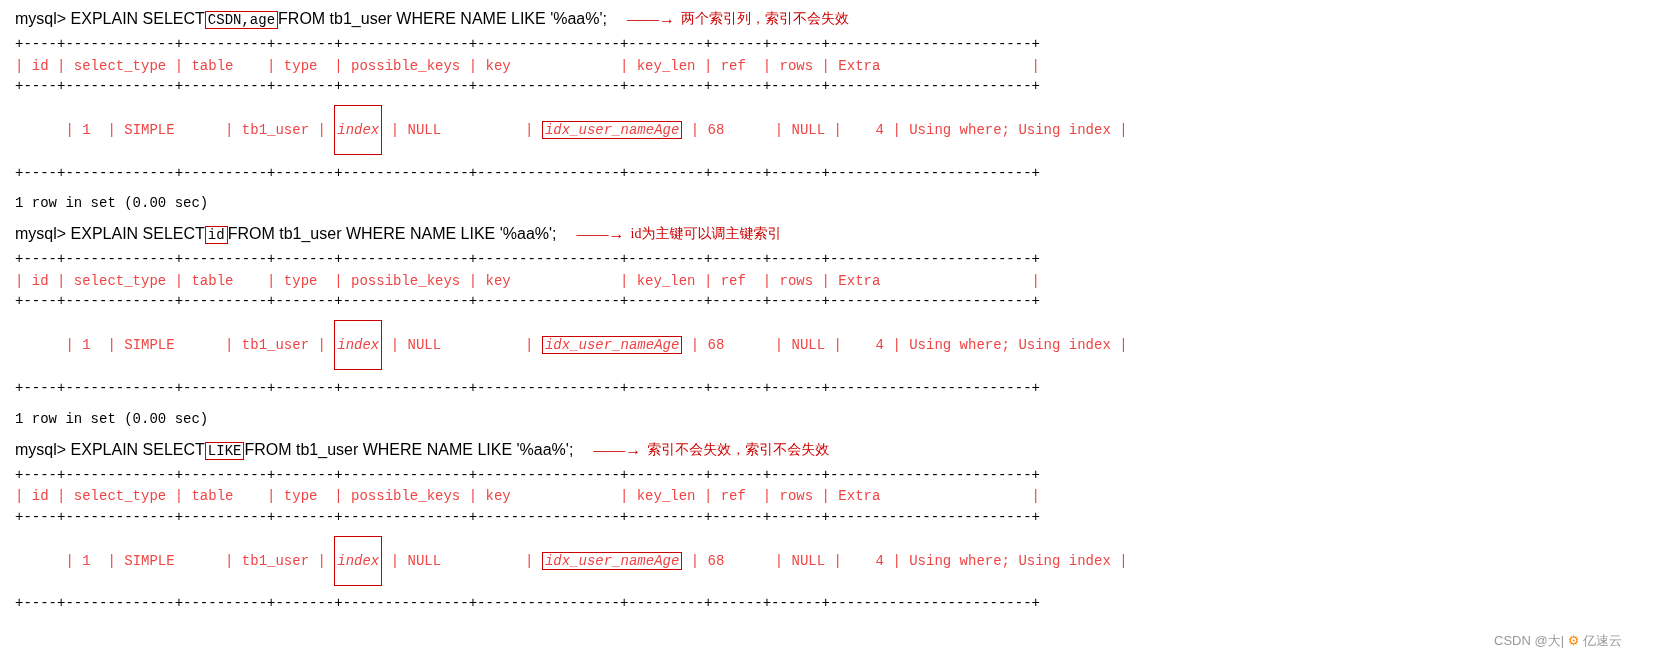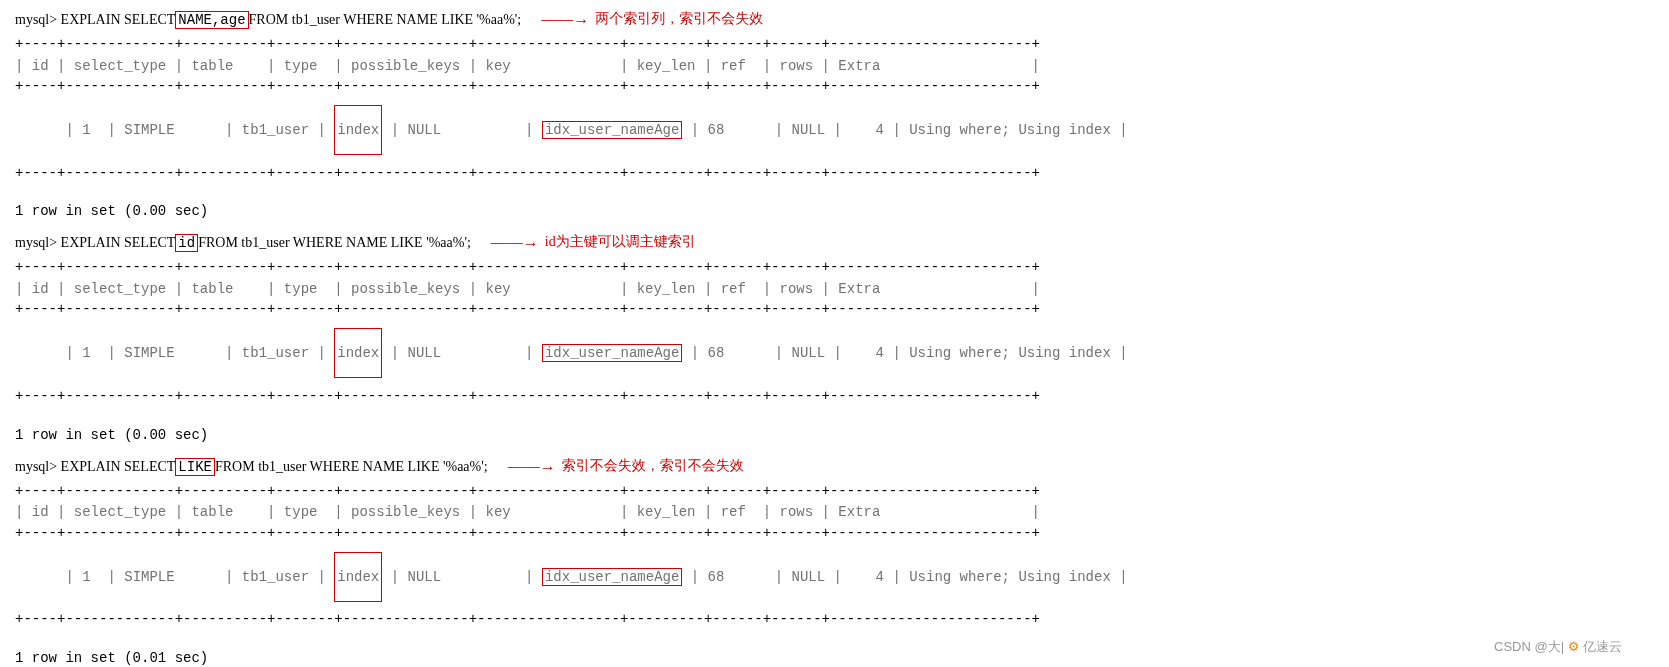--- a/index.html
+++ b/index.html
@@ -21,22 +21,22 @@
       display: flex;
       align-items: baseline;
       flex-wrap: nowrap;
       white-space: nowrap;
       margin-bottom: 6px;
       gap: 0;
     }
 
     .sql-text {
       color: #000000;
-      font-family: Liberation Serif, serif;
-      font-size: 14px;
+      font-family: Liberation Sans, sans-serif;
+      font-size: 16px;
     }
 
     .highlight-box {
       border: 1.5px solid #cc0000;
       padding: 0px 2px;
       font-family: 'Courier New', Courier, monospace;
       font-size: 14px;
       color: #000000;
       display: inline;
     }
@@ -54,33 +54,35 @@
     .arrow {
       display: inline-block;
       color: #cc0000;
       font-size: 16px;
     }
 
     .col-type-box {
       border: 1.5px solid #cc0000;
       display: inline;
       padding: 16px 2px;
+      font-style: italic;
     }
 
     .col-key-box {
       border: 1.5px solid #cc0000;
       display: inline;
       padding: 0 2px;
+      font-style: italic;
     }
 
     .result-line {
       font-family: 'Courier New', Courier, monospace;
       font-size: 14px;
       color: #000000;
-      margin-top: 20px;
+      margin-top: 12px;
       margin-bottom: 14px;
     }
 
     .watermark {
       position: absolute;
       bottom: 10px;
       right: 32px;
       font-size: 13px;
       color: #999;
       font-family: Arial, sans-serif;
@@ -99,34 +101,34 @@
       font-family: 'Courier New', Courier, monospace;
       font-size: 14px;
       color: #000;
       white-space: pre;
       line-height: 1.4;
     }
 
     .table-data-row {
       font-family: 'Courier New', Courier, monospace;
       font-size: 14px;
-      color: #737373;
+      color: #ef4444;
       white-space: pre;
       line-height: 1.6;
     }
   </style>
 </head>
 <body>
 
 <div class="page-wrapper">
 
   <div class="section">
     <div class="sql-line">
       <span class="sql-text">mysql&gt; EXPLAIN SELECT </span>
-      <span class="highlight-box">NAME,age</span>
+      <span class="highlight-box">CSDN,age</span>
       <span class="sql-text">  FROM tb1_user WHERE NAME LIKE '%aa%';</span>
       <span class="annotation">
         <span class="arrow">——→</span>
         <span>两个索引列，索引不会失效</span>
       </span>
     </div>
     <div class="divider-line">+----+-------------+----------+-------+---------------+-----------------+---------+------+------+------------------------+</div>
     <div class="table-data-row">| id | select_type | table    | type  | possible_keys | key             | key_len | ref  | rows | Extra                  |</div>
     <div class="divider-line">+----+-------------+----------+-------+---------------+-----------------+---------+------+------+------------------------+</div>
     <div class="table-data-row">
@@ -166,21 +168,20 @@
         <span>索引不会失效，索引不会失效</span>
       </span>
     </div>
     <div class="divider-line">+----+-------------+----------+-------+---------------+-----------------+---------+------+------+------------------------+</div>
     <div class="table-data-row">| id | select_type | table    | type  | possible_keys | key             | key_len | ref  | rows | Extra                  |</div>
     <div class="divider-line">+----+-------------+----------+-------+---------------+-----------------+---------+------+------+------------------------+</div>
     <div class="table-data-row">
       <span>| 1  | SIMPLE      | tb1_user | </span><span class="col-type-box">index</span><span> | NULL          | </span><span class="col-key-box">idx_user_nameAge</span><span> | 68      | NULL |    4 | Using where; Using index |</span>
     </div>
     <div class="divider-line">+----+-------------+----------+-------+---------------+-----------------+---------+------+------+------------------------+</div>
-    <div class="result-line">1 row in set (0.01 sec)</div>
   </div>
 
   <div class="watermark">
     <span>CSDN @大|</span>
     <span class="watermark-icon">⚙</span>
     <span>亿速云</span>
   </div>
 
 </div>
 

